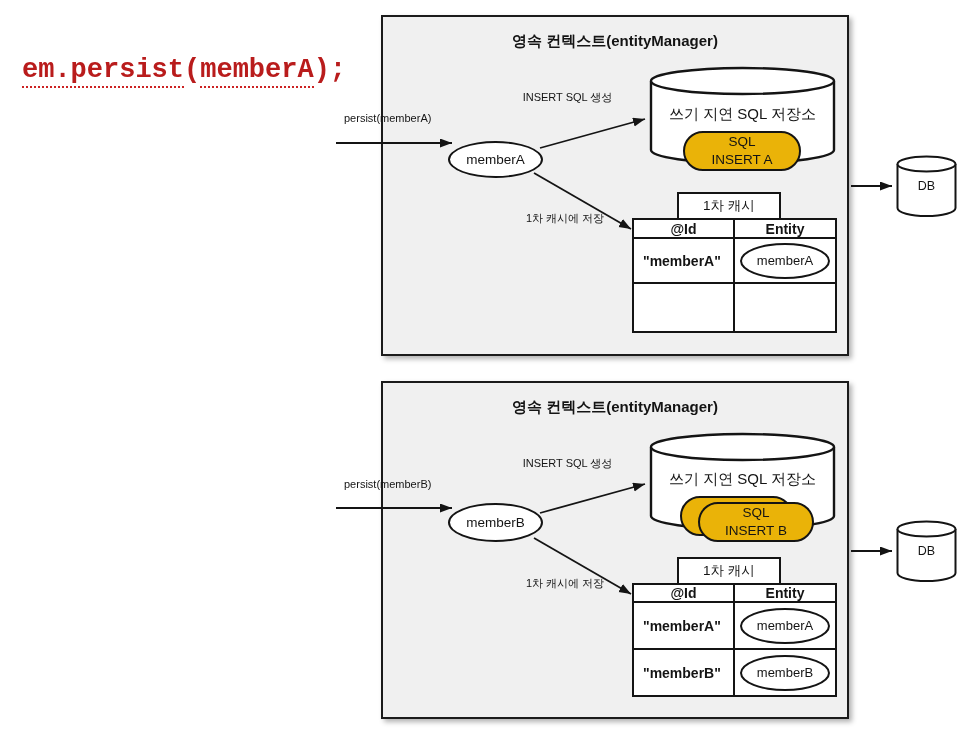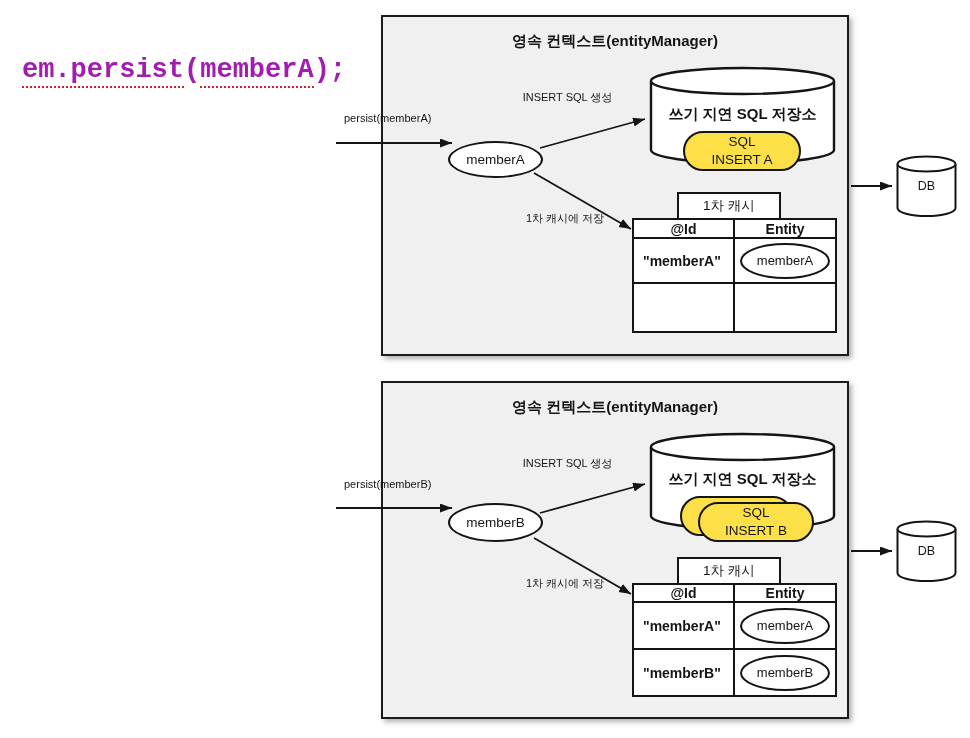--- a/index.html
+++ b/index.html
@@ -5,21 +5,21 @@
   html,body { margin:0; padding:0; background:#ffffff; }
   .page {
     position:relative; width:970px; height:738px; background:#ffffff; overflow:hidden;
     font-family:"Liberation Sans","DejaVu Sans",sans-serif; color:#141414;
   }
   .layer { position:absolute; inset:0; }
 
   .code {
     position:absolute;
     font-family:"Liberation Mono","DejaVu Sans Mono",monospace;
-    font-weight:bold; font-size:27px; line-height:30px; color:#a21caf; white-space:nowrap;
+    font-weight:bold; font-size:27px; line-height:30px; color:#b91c1c; white-space:nowrap;
   }
   .code .u { border-bottom:2px dotted #cc2222; padding-bottom:1px; }
 
   .panel {
     position:absolute; left:381px; width:468px; box-sizing:border-box;
     background:#f0f0f0; border:2.5px solid #1b1b1b;
     box-shadow:3px 3px 5px rgba(0,0,0,0.30); z-index:0;
   }
   .panel-title {
     position:absolute; left:381px; width:468px; text-align:center;
@@ -29,24 +29,24 @@
   .lbl { position:absolute; font-size:11px; white-space:nowrap; z-index:1; }
   .lbl-c { text-align:center; }
 
   .oval {
     position:absolute; background:#fff; border:2px solid #141414; border-radius:50%;
     display:flex; align-items:center; justify-content:center;
     font-size:13.5px; z-index:2; box-sizing:border-box;
   }
 
   .cyl { position:absolute; z-index:1; }
-  .cyl-label { position:absolute; text-align:center; font-size:15px; z-index:2; white-space:nowrap;font-weight:bold; }
+  .cyl-label { position:absolute; text-align:center; font-size:15px; z-index:2; white-space:nowrap; }
 
   .stadium {
-    position:absolute; box-sizing:border-box; background:#fde047; border:2px solid #141414;
+    position:absolute; box-sizing:border-box; background:#eab308; border:2px solid #141414;
     border-radius:21px; display:flex; flex-direction:column; align-items:center;
     justify-content:center; font-size:13.5px; line-height:1.3; text-align:center;
   }
 
   .cache-tab {
     position:absolute; width:104px; height:28px; box-sizing:border-box;
     background:#fff; border:2px solid #141414; z-index:1;
     display:flex; align-items:center; justify-content:center; font-size:13.5px;
   }
   .ctable {

